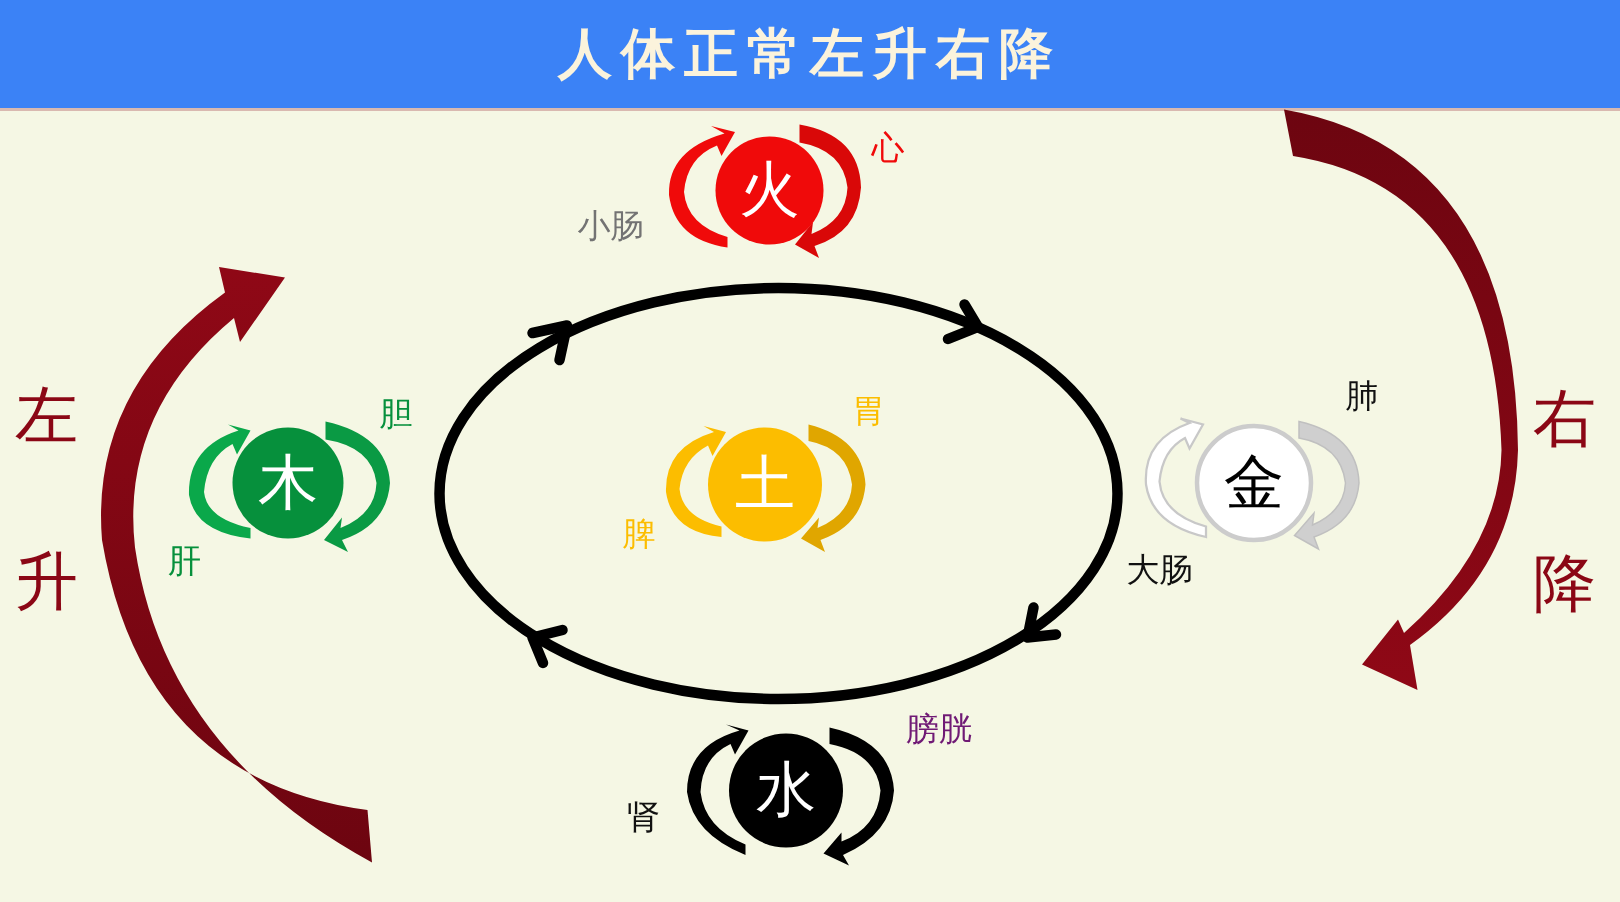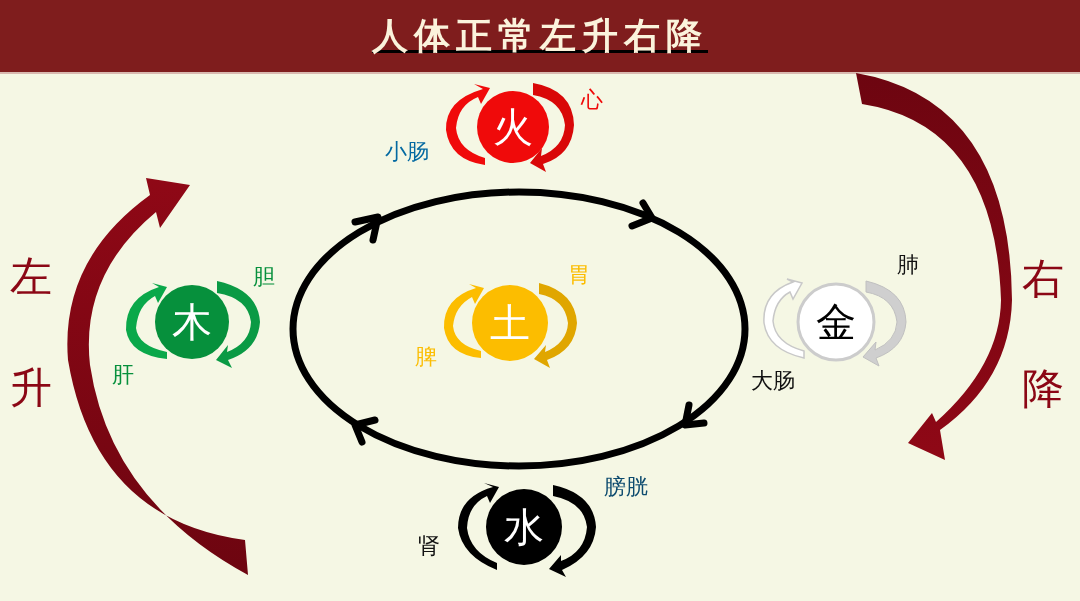--- a/index.html
+++ b/index.html
@@ -4,23 +4,23 @@
 <style>
   html, body { margin: 0; padding: 0; }
   body {
     width: 1080px; height: 601px; overflow: hidden;
     background: #f5f7e4;
     font-family: "DejaVu Sans", "Liberation Sans", sans-serif;
     position: relative;
   }
   .title-bar {
     position: absolute; left: 0; top: 0; width: 1080px; height: 72px;
-    background: #7f1d1d;
+    background: #3b82f6;
     border-bottom: 2px solid #d9b9b0;
-    display: flex; align-items: center; justify-content: center; text-decoration: underline;
+    display: flex; align-items: center; justify-content: center;
   }
   .title-text {
     color: #fbf3dc; font-family: "DejaVu Serif", "Liberation Serif", serif;
     font-size: 36px; letter-spacing: 6px; font-weight: bold;
   }
   svg.diagram { position: absolute; left: 0; top: 0; }
   .side-char {
     position: absolute; color: #8b0715;
     font-family: "DejaVu Serif", "Liberation Serif", serif;
     font-size: 42px; line-height: 1;
@@ -100,29 +100,29 @@
   <circle cx="524" cy="527" r="38" fill="#000"></circle>
 </svg>
 
 <div class="side-char" style="left:10px;top:256px;">左</div>
 <div class="side-char" style="left:10px;top:367px;">升</div>
 <div class="side-char" style="left:1022px;top:258px;">右</div>
 <div class="side-char" style="left:1022px;top:368px;">降</div>
 
 <div class="element-char" style="left:477px;top:91px;width:72px;height:72px;color:#ffffff;">火</div>
 <div class="organ" style="left:581px;top:89px;color:#f00a0a;">心</div>
-<div class="organ" style="left:385px;top:141px;color:#0369a1;">小肠</div>
+<div class="organ" style="left:385px;top:141px;color:#737373;">小肠</div>
 
 <div class="element-char" style="left:155px;top:285px;width:74px;height:74px;color:#ffffff;">木</div>
 <div class="organ" style="left:253px;top:266px;color:#06903c;">胆</div>
 <div class="organ" style="left:112px;top:364px;color:#06903c;">肝</div>
 
 <div class="element-char" style="left:472px;top:285px;width:76px;height:76px;color:#ffffff;">土</div>
 <div class="organ" style="left:568px;top:264px;color:#fcbd00;">胃</div>
 <div class="organ" style="left:415px;top:346px;color:#fcbd00;">脾</div>
 
 <div class="element-char" style="left:798px;top:284px;width:76px;height:76px;color:#000000;">金</div>
 <div class="organ" style="left:897px;top:254px;color:#111111;">肺</div>
 <div class="organ" style="left:751px;top:370px;color:#111111;text-align:center;">大肠</div>
 
 <div class="element-char" style="left:486px;top:489px;width:76px;height:76px;color:#ffffff;">水</div>
-<div class="organ" style="left:604px;top:476px;color:#0c4a6e;">膀胱</div>
+<div class="organ" style="left:604px;top:476px;color:#701a75;">膀胱</div>
 <div class="organ" style="left:418px;top:535px;color:#111111;">肾</div>
 
 </body></html>

